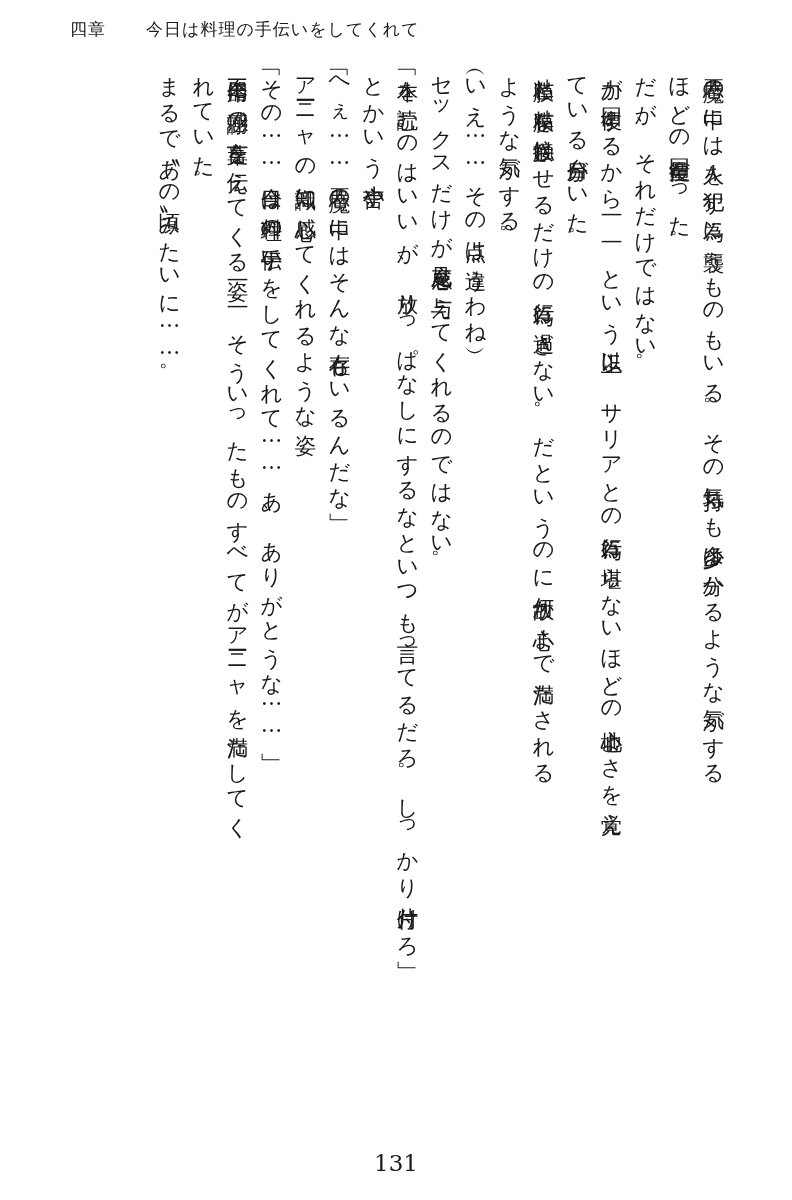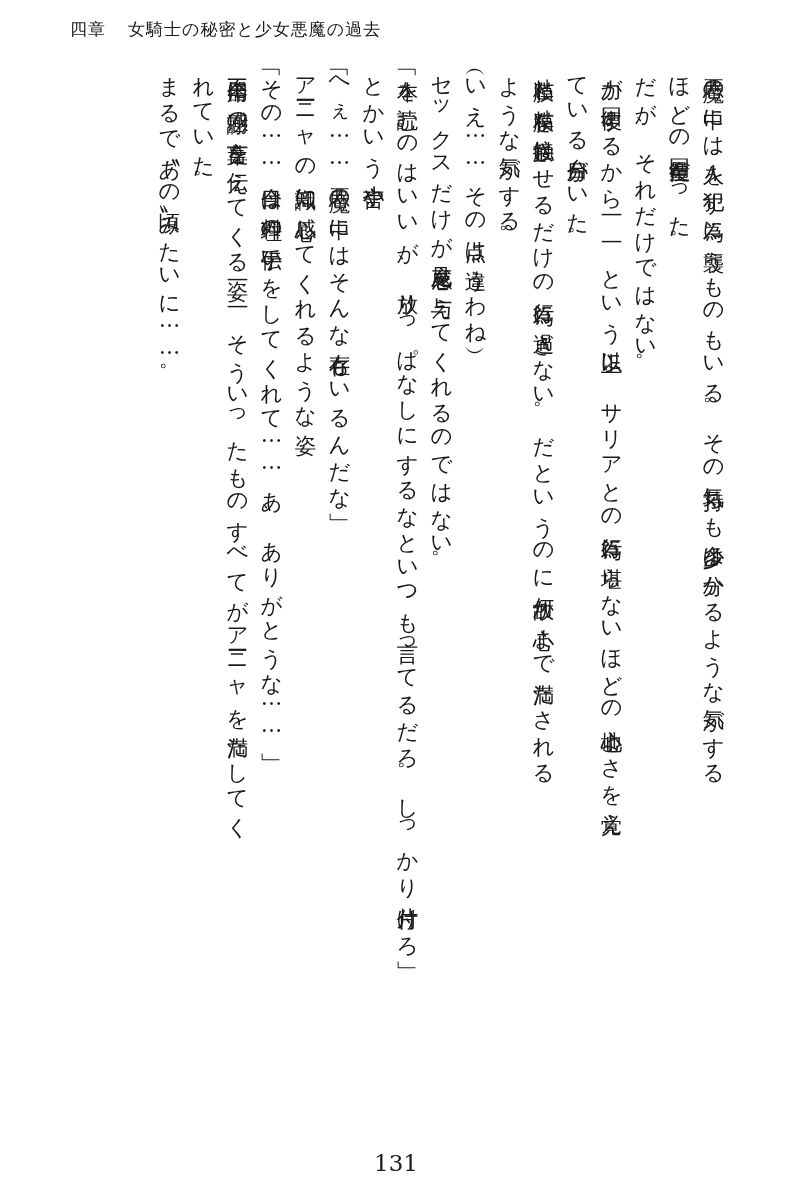--- a/index.html
+++ b/index.html
@@ -27,21 +27,21 @@
   .running-head {
     position: absolute;
     top: 18px;
     left: 70px;
     font-size: 17px;
     letter-spacing: 1px;
     white-space: nowrap;
     font-family: "DejaVu Serif", "Liberation Serif", serif;
   }
   .running-head .chap-num {
-    margin-right: 22px;
+    margin-right: 40px;
   }
 
   
   .body-area {
     position: absolute;
     top: 62px;
     left: 62px;
     width: 668px;
     height: 1080px;
   }
@@ -76,21 +76,21 @@
     font-size: 23px;
     font-family: "DejaVu Serif", "Liberation Serif", serif;
   }
 </style>
 </head>
 <body>
 
 <div class="page">
 
   <div class="running-head">
-    <span class="chap-num">四章</span><span>女騎士の秘密と少女悪魔の過去</span>
+    <span class="chap-num">四章</span><span>今日は料理の手伝いをしてくれて</span>
   </div>
 
   <div class="body-area">
     <div class="vtext" id="vtext">
         <p>悪魔の中には人を犯す為に襲うものもいる。その気持ちも多少は分かるような気がする</p>
         <p>ほどの回復量だった。</p>
         <p>だが、それだけではない。</p>
         <p>力が回復するから——という以上に、サリアとの行為に堪らないほどの心地よさを覚え</p>
         <p>ている自分がいた。</p>
         <p>粘膜と粘膜を接触させるだけの行為に過ぎない。だというのに何故か心まで満たされる</p>

